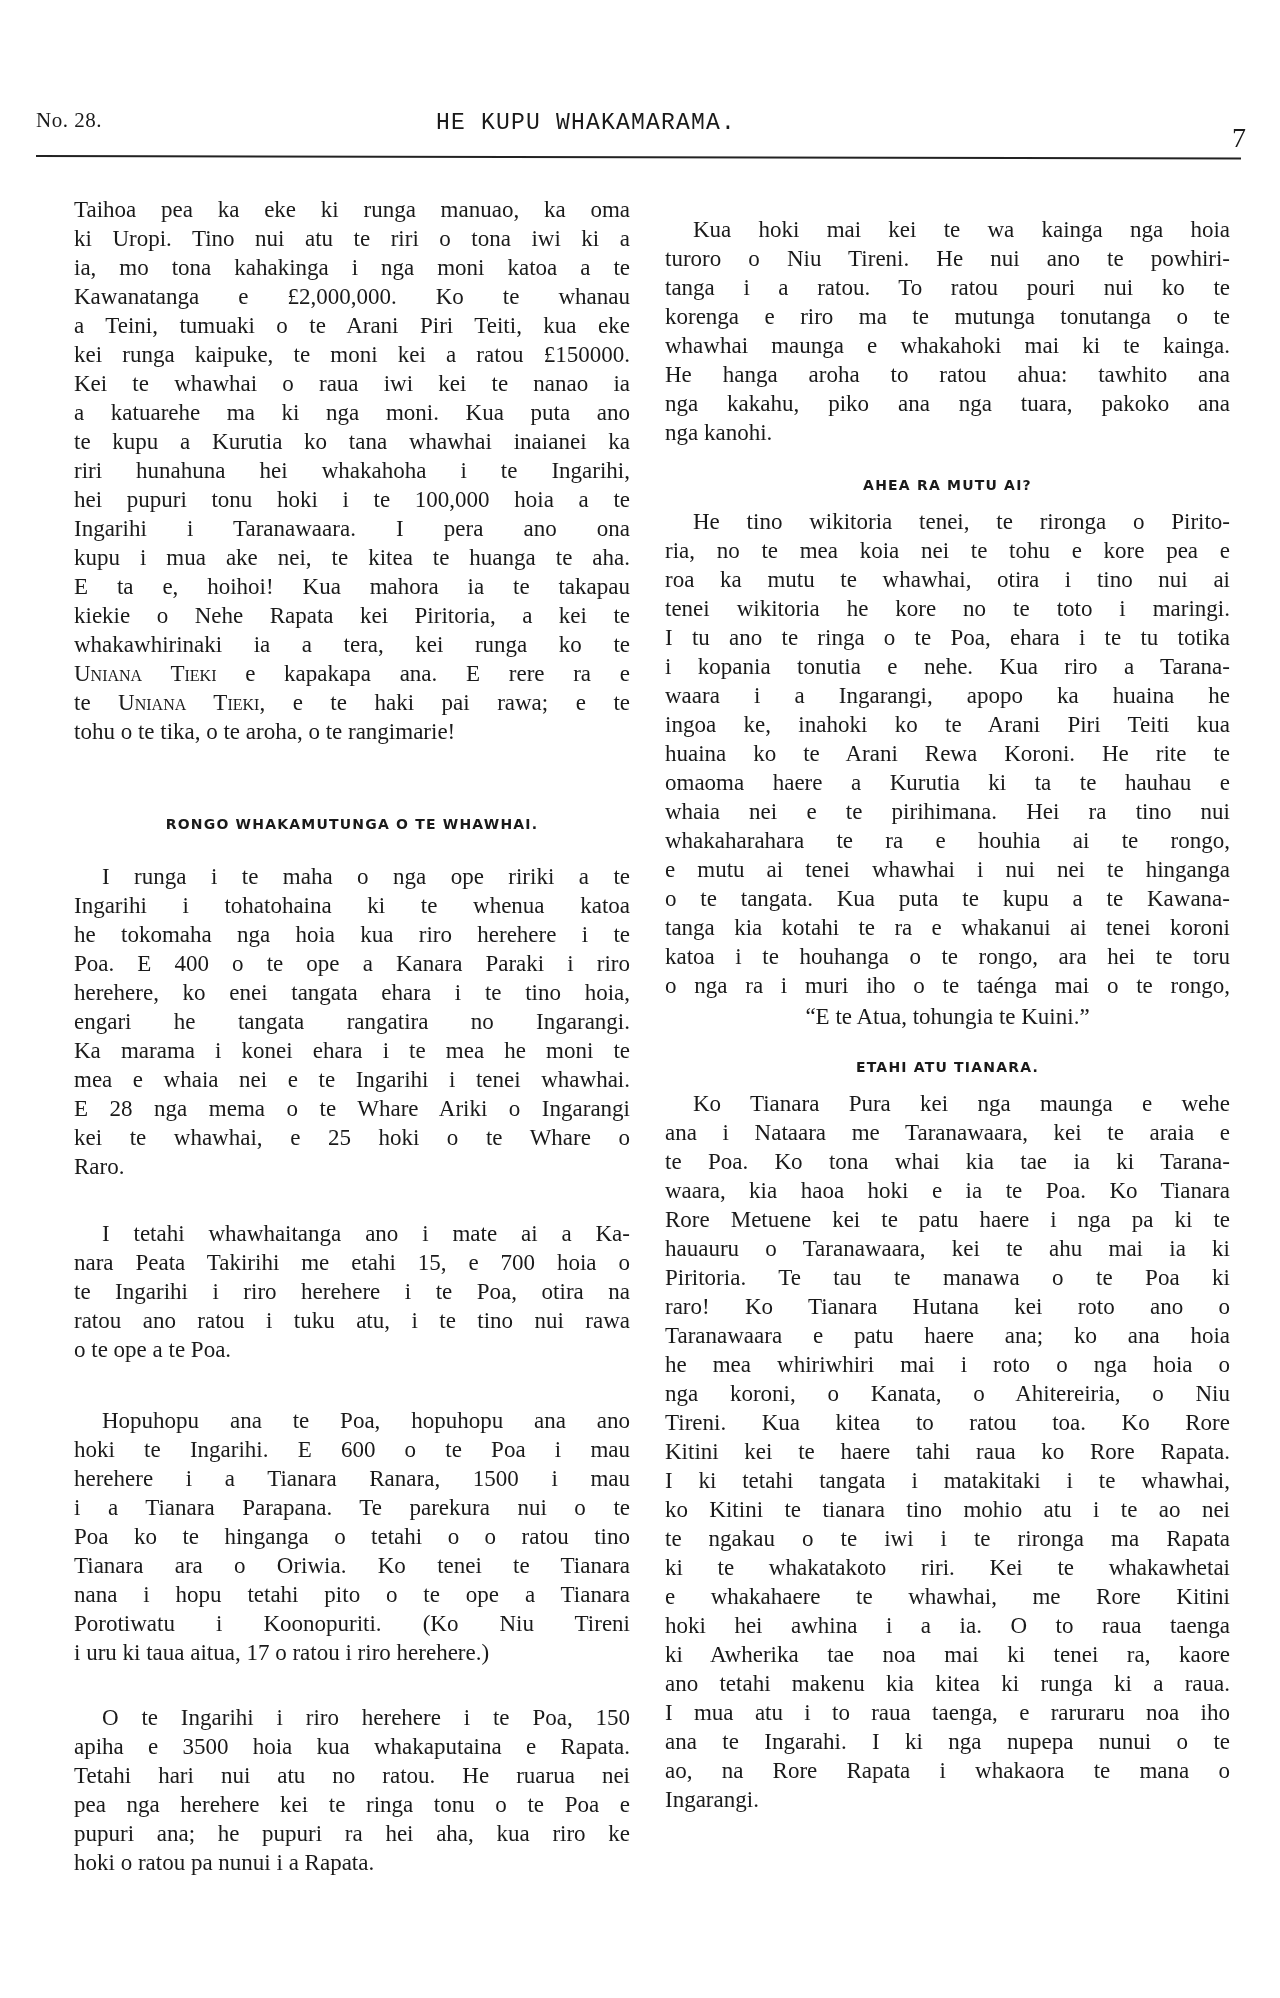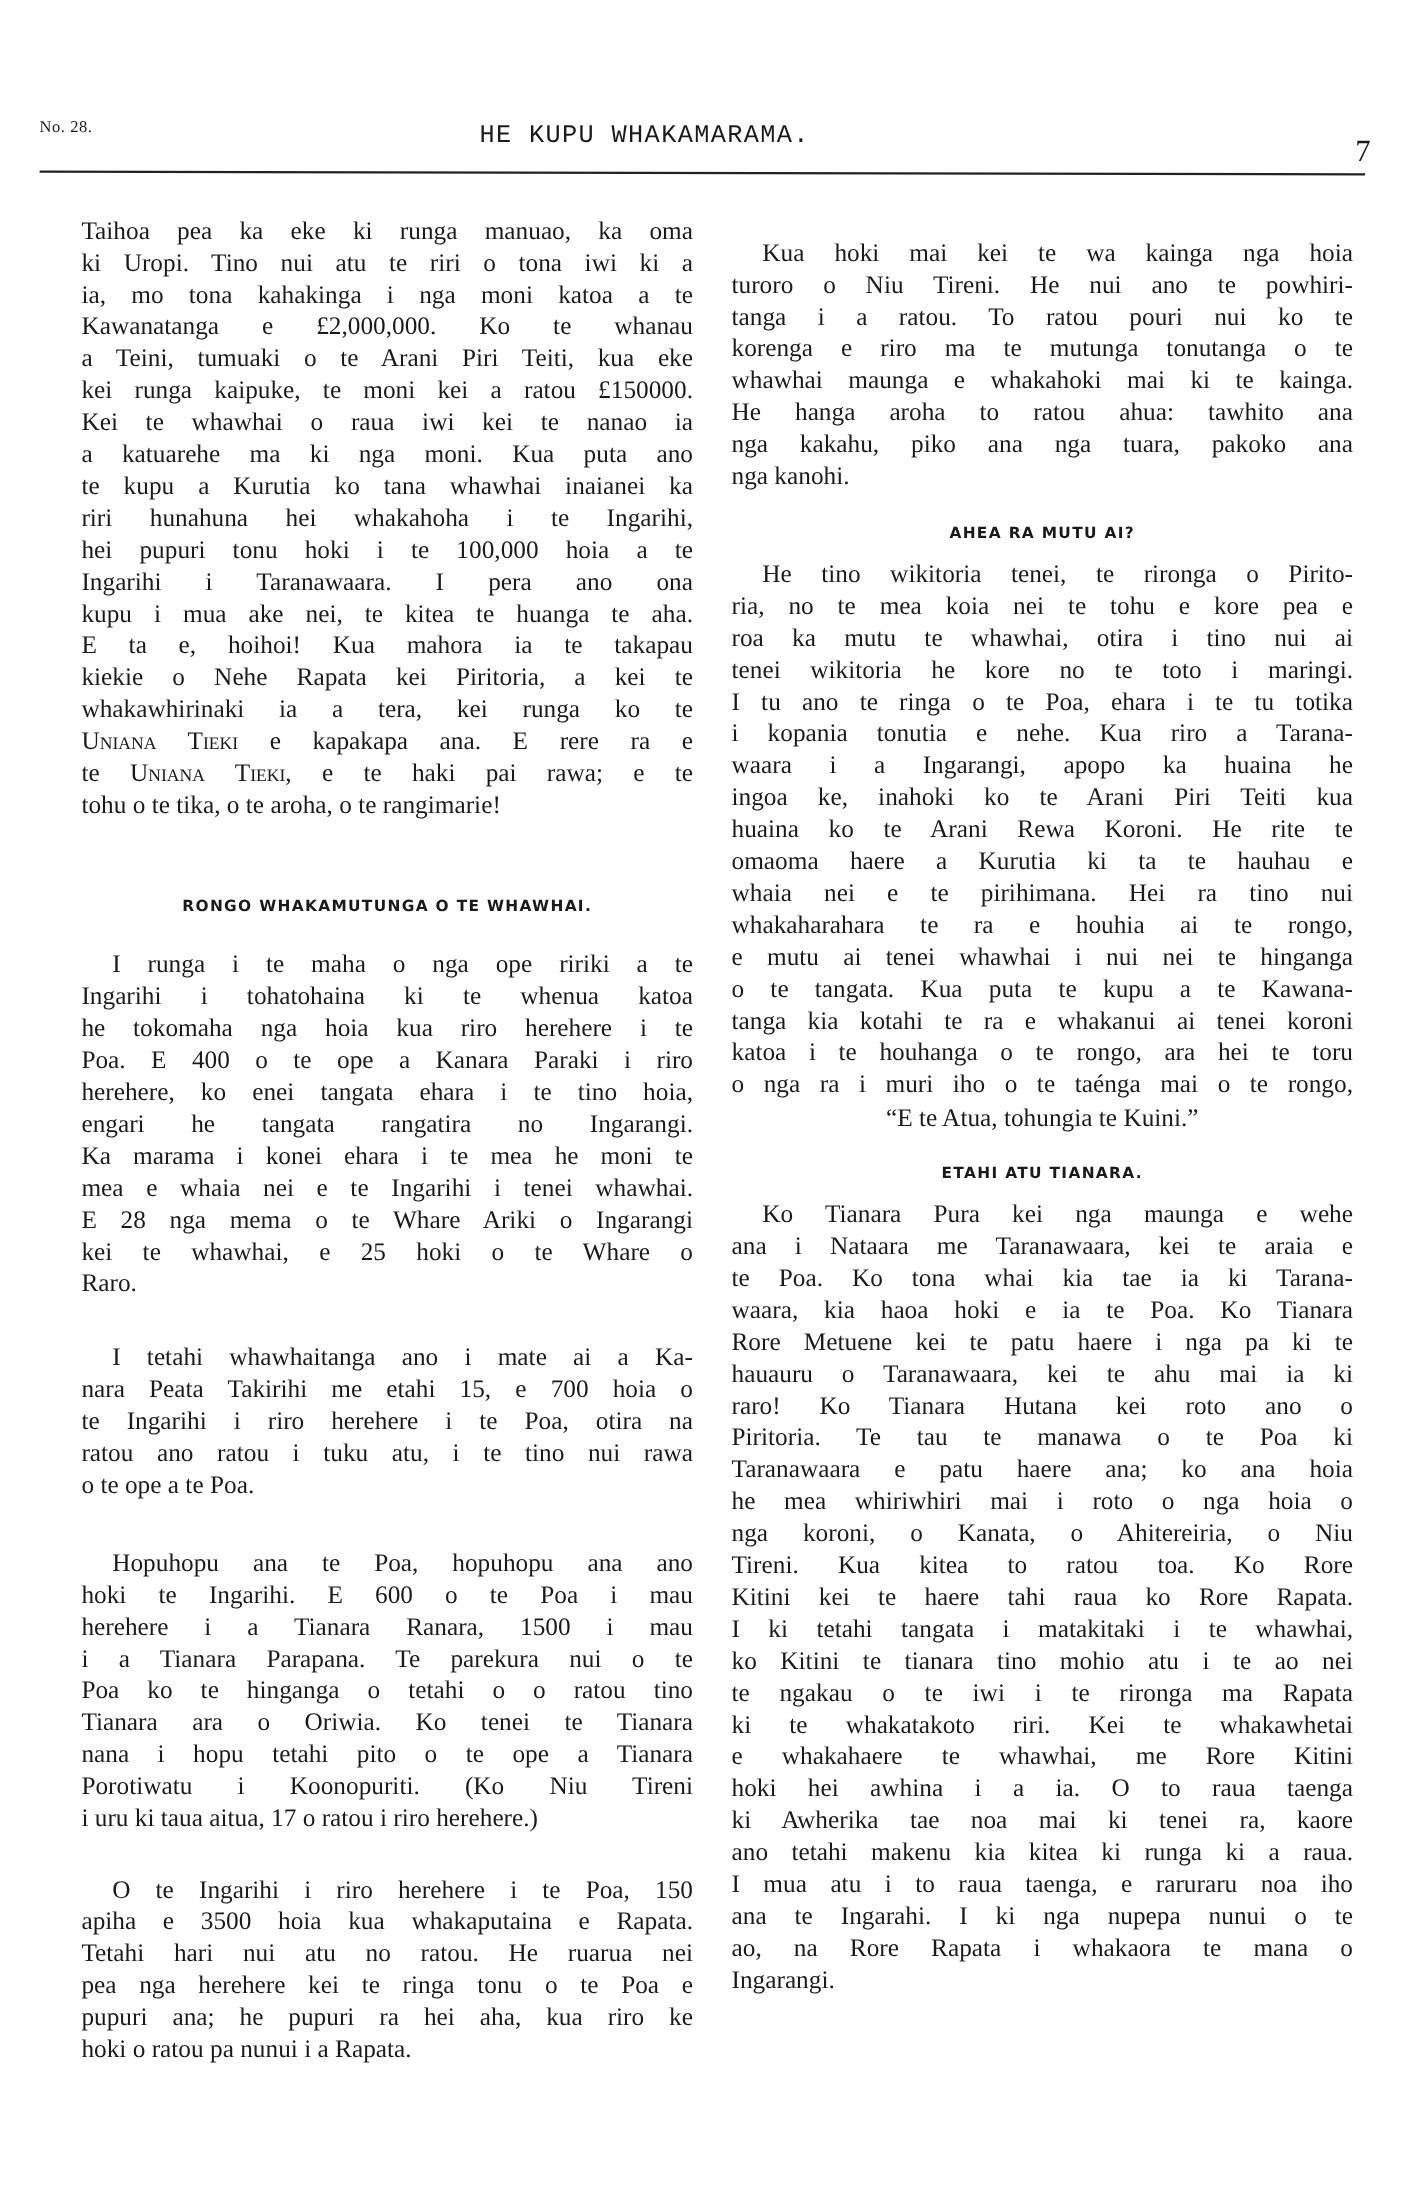--- a/index.html
+++ b/index.html
@@ -1,19 +1,19 @@
 <!DOCTYPE html>
 <html><head>
 <meta charset="utf-8">
 <style>
   html, body { margin: 0; padding: 0; background: #ffffff; }
   body { width: 1280px; height: 1998px; position: relative; overflow: hidden;
          font-family: "Liberation Serif", "DejaVu Serif", serif; color: #1a1a1a; }
   .header { position: absolute; left: 36px; top: 100px; width: 1210px; height: 56px; }
-  .hdr-num { position: absolute; left: 0; top: 8px; font-size: 15px; letter-spacing: 0.5px; }
+  .hdr-num { position: absolute; left: 0; top: 8px; font-size: 21px; letter-spacing: 0.5px; }
   .hdr-title { position: absolute; left: 400px; top: 10px; font-size: 23px; letter-spacing: 1.2px; font-family: Liberation Mono, monospace; }
   .hdr-page { position: absolute; right: 0; top: 22px; font-size: 28px; }
   .hdr-rule { position: absolute; left: 0; top: 55px; width: 1205px; height: 2px; background: #222; transform: rotate(0.12deg); transform-origin: left; }
   .col { position: absolute; top: 195px; }
   .col-left { left: 74px; width: 556px; }
   .col-right { left: 665px; width: 565px; margin-top: 20px; }
   .para { font-size: 23px; line-height: 29px; margin: 0; }
   .para .ln { display: block; text-align: justify; text-align-last: justify; white-space: nowrap; }
   .para .ln.last { text-align-last: left; }
   .para .ln.indent { padding-left: 28px; }
@@ -139,22 +139,22 @@
   <div style="height:28px"></div>
   <div class="heading">ETAHI ATU TIANARA.</div>
   <div style="height:14px"></div>
   <div class="para">
       <span class="ln indent">Ko Tianara Pura kei nga maunga e wehe</span>
       <span class="ln">ana i Nataara me Taranawaara, kei te araia e</span>
       <span class="ln">te Poa.   Ko tona whai kia tae ia ki Tarana-</span>
       <span class="ln">waara, kia haoa hoki e ia te Poa.  Ko Tianara</span>
       <span class="ln">Rore Metuene kei te patu haere i nga pa ki te</span>
       <span class="ln">hauauru o Taranawaara, kei te ahu mai ia ki</span>
+      <span class="ln">Piritoria.  Te tau te manawa o te Poa ki</span>
       <span class="ln">raro!  Ko Tianara Hutana kei roto ano o</span>
-      <span class="ln">Piritoria.  Te tau te manawa o te Poa ki</span>
       <span class="ln">Taranawaara e patu haere ana; ko ana hoia</span>
       <span class="ln">he mea whiriwhiri mai i roto o nga hoia o</span>
       <span class="ln">nga koroni, o Kanata, o Ahitereiria, o Niu</span>
       <span class="ln">Tireni.  Kua kitea to ratou toa.  Ko Rore</span>
       <span class="ln">Kitini kei te haere tahi raua ko Rore Rapata.</span>
       <span class="ln">I ki tetahi tangata i matakitaki i te whawhai,</span>
       <span class="ln">ko Kitini te tianara tino mohio atu i te ao nei</span>
       <span class="ln">te ngakau o te iwi i te rironga ma Rapata</span>
       <span class="ln">ki te whakatakoto riri.   Kei te whakawhetai</span>
       <span class="ln">e whakahaere te whawhai, me Rore Kitini</span>

